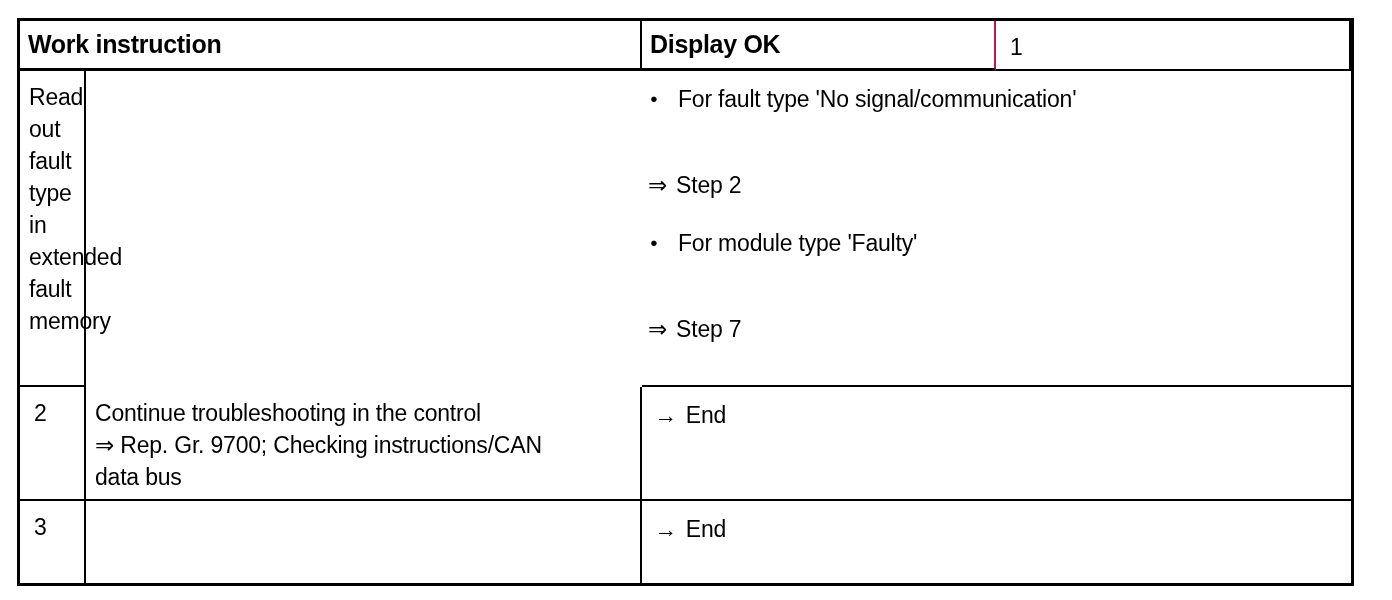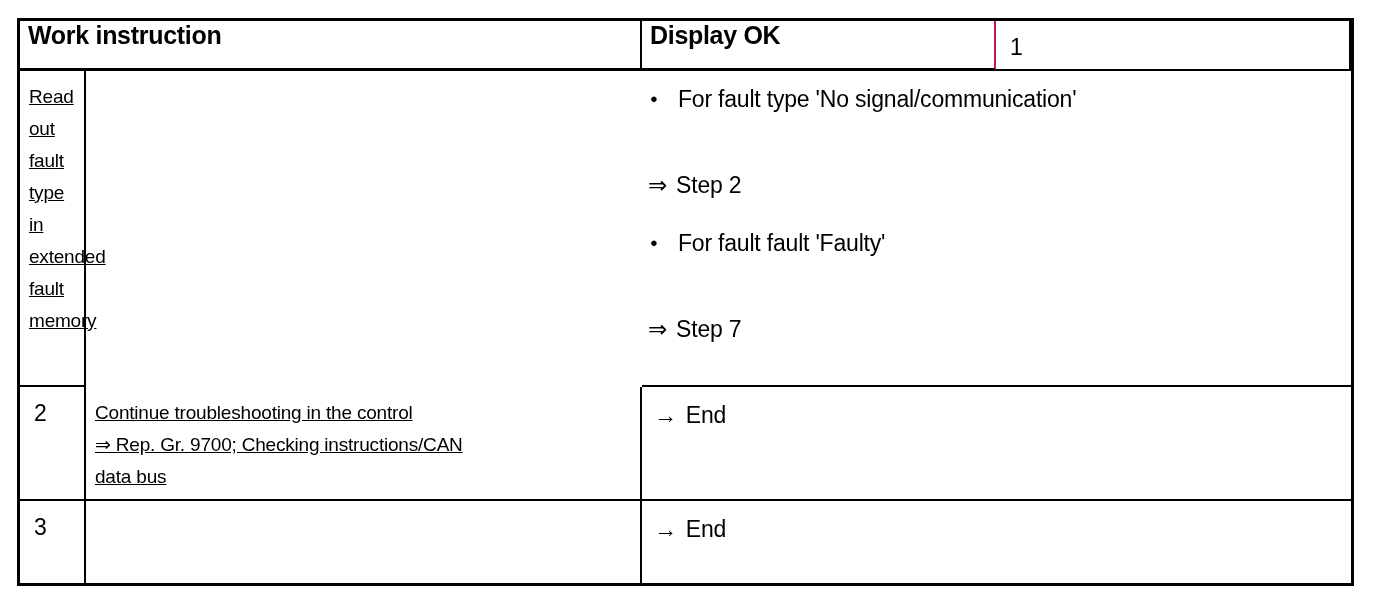--- a/index.html
+++ b/index.html
@@ -23,20 +23,21 @@
     background: #ffffff;
     box-sizing: content-box;
   }
   .cell {
     box-sizing: border-box;
     letter-spacing: -0.2px;
   }
   
   .hcell {
     display: flex;
+    align-items: center;
     padding-left: 8px;
     font-size: 25px;
     font-weight: bold;
     letter-spacing: -0.3px;
     border-bottom: 3px solid #000000;
   }
   .h-work { grid-column: 1 / 3; grid-row: 1; border-right: 2px solid #000000; }
   .h-display { grid-column: 3; grid-row: 1; border-right: 2px solid #be185d; }
   .h-ifnot { grid-column: 4; grid-row: 1; }
   
@@ -53,21 +54,21 @@
     line-height: 32px;
     border-right: 2px solid #000000;
     border-bottom: 2px solid #000000;
   }
   .result-cell {
     grid-column: 3 / 5;
     padding: 12px 8px 0 6px;
     border-bottom: 2px solid #000000;
   }
   .row-last { border-bottom: none; }
-  .instr-line { font-size: 19px; line-height: 32px; text-decoration: underline; }
+  .instr-line { font-size: 23px; line-height: 32px; }
   
   .rb { display: flex; align-items: flex-start; }
   .rb-bullet { margin-bottom: 54px; }
   .rb-step { margin-bottom: 26px; }
   .glyph-bullet {
     font-size: 13px;
     line-height: 32px;
     width: 12px;
     margin: 0 16px 0 2px;
     flex: 0 0 auto;
@@ -108,21 +109,21 @@
     <div class="rb rb-bullet">
       <span class="glyph-bullet">●</span>
       <span class="rb-text">For fault type 'No signal/communication'</span>
     </div>
     <div class="rb rb-step">
       <span class="glyph-arrow">⇒</span>
       <span class="rb-text">Step 2</span>
     </div>
     <div class="rb rb-bullet">
       <span class="glyph-bullet">●</span>
-      <span class="rb-text">For fault fault 'Faulty'</span>
+      <span class="rb-text">For module type 'Faulty'</span>
     </div>
     <div class="rb">
       <span class="glyph-arrow">⇒</span>
       <span class="rb-text">Step 7</span>
     </div>
   </div>
 
   <div class="cell step-cell">
     <span>2</span>
   </div>

